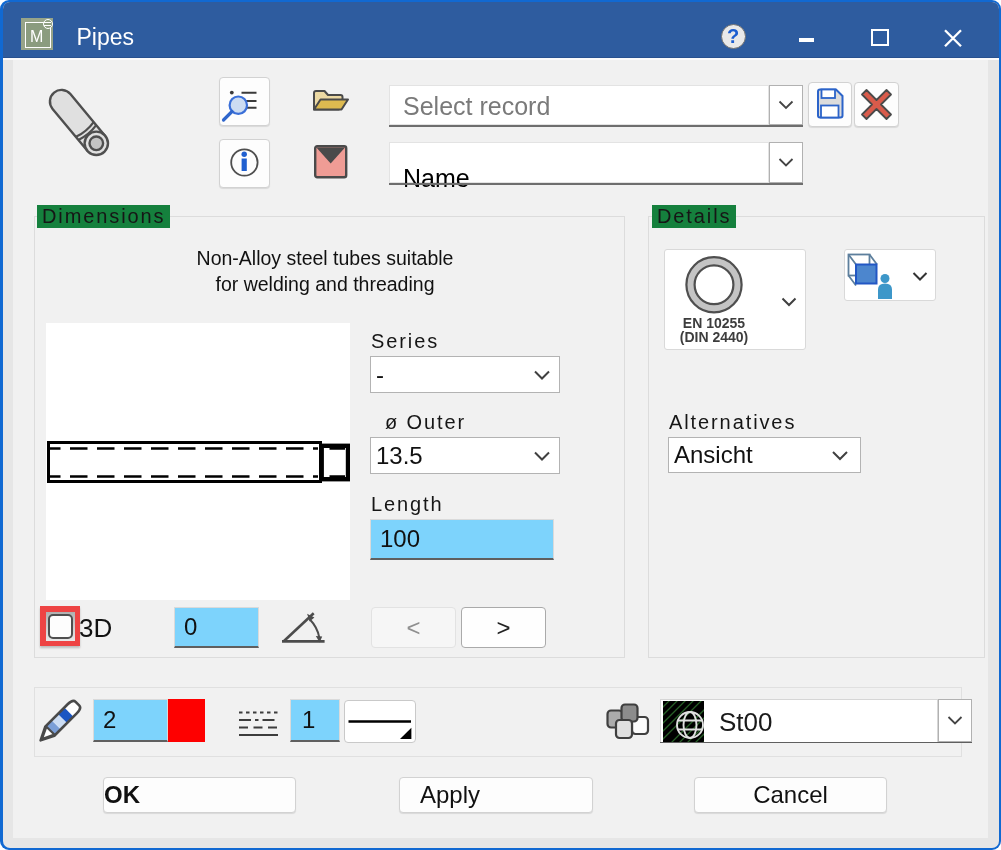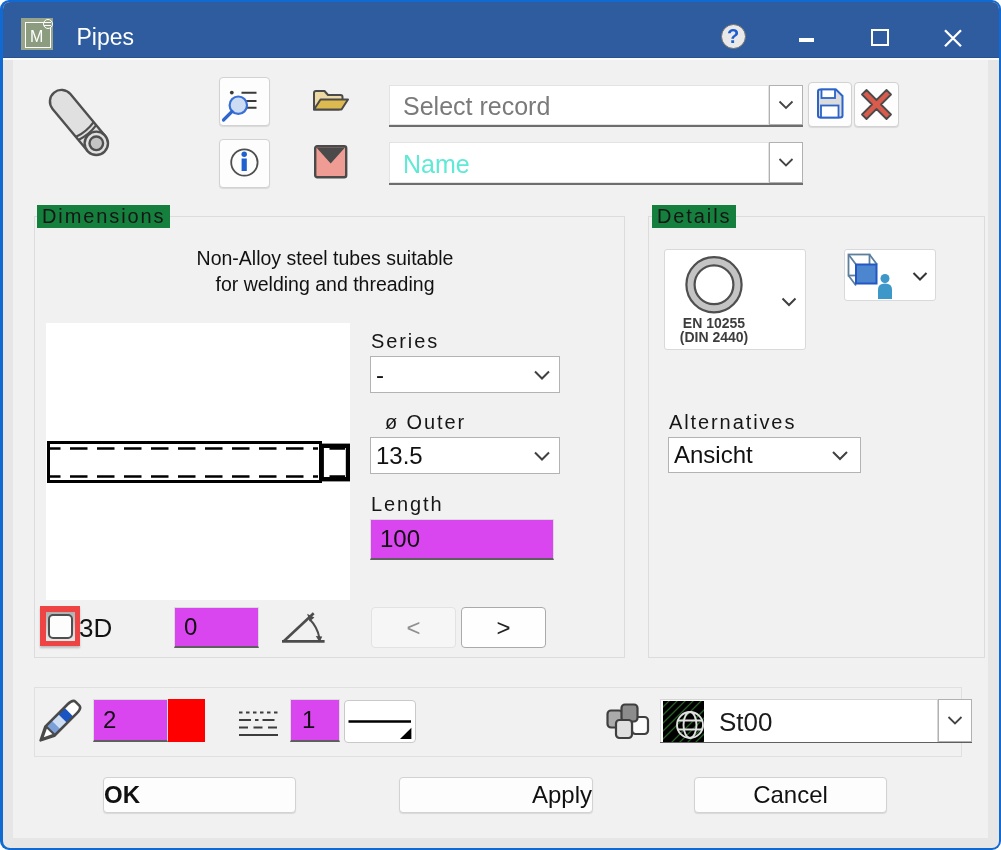--- a/index.html
+++ b/index.html
@@ -4,21 +4,21 @@
 <style>
 * { margin:0; padding:0; box-sizing:border-box; }
 html,body { width:1001px; height:850px; background:#fff; font-family:"Liberation Sans", sans-serif; overflow:hidden; }
 .abs { position:absolute; }
 #win { position:absolute; left:0; top:0; width:1001px; height:850px; background:#1169d2; border-radius:9px; }
 #frame { position:absolute; left:2.5px; top:2px; width:996px; height:845.5px; background:#e6e6e6; border-radius:7px; overflow:hidden; }
 #titlebar { position:absolute; left:0; top:0; width:996px; height:56px; background:#2e5c9f; border-bottom:1px solid #28518f; }
 #whiteline { position:absolute; left:0; top:56px; width:996px; height:1.5px; background:#fbfbfb; }
 #client { position:absolute; left:10.5px; top:57.5px; width:975px; height:778px; background:#f1f1f1; }
 .lbl { position:absolute; font-size:20px; letter-spacing:1.9px; color:#161616; white-space:nowrap; }
-.inp { position:absolute; background:#d946ef; border:1px solid #dadada; border-bottom:2px solid #5f5f5f; }
+.inp { position:absolute; background:#7dd3fc; border:1px solid #dadada; border-bottom:2px solid #5f5f5f; }
 .inp span { position:absolute; left:9px; top:50%; transform:translateY(-50%); font-size:24px; color:#111; }
 .combo { position:absolute; background:#fff; border:1px solid #b3b3b3; }
 .combo span { position:absolute; left:5px; top:50%; transform:translateY(-50%); font-size:24px; color:#111; }
 .btn { position:absolute; background:#fdfdfd; border:1px solid #d2d2d2; border-radius:4px; box-shadow:0 1px 1px rgba(0,0,0,0.10); }
 .group { position:absolute; border:1px solid #dcdcdc; }
 .glabel { position:absolute; background:#15803d; font-size:20px; letter-spacing:1.9px; color:#161616; padding:0 5px; white-space:nowrap; }
 .chev { position:absolute; }
 </style>
 </head>
 <body>
@@ -77,21 +77,21 @@
 
  <div class="abs" style="left:389px; top:85px; width:380px; height:40px; background:#fff; border:1px solid #e3e3e3;"></div>
  <div class="abs" style="left:403px; top:92px; font-size:25px; color:#7a7a7a;">Select record</div>
  <div class="abs" style="left:768.5px; top:85px; width:34px; height:40px; background:#fff; border:1px solid #b1b1b1;"></div>
  <svg class="abs" style="left:768.5px; top:85px;" width="34" height="40">
       <path d="M10.5,16.5 L17,23 L23.5,16.5" fill="none" stroke="#444" stroke-width="1.8"></path>
     </svg>
  <div class="abs" style="left:389px; top:124.5px; width:414px; height:2px; background:#6e6e6e;"></div>
 
  <div class="abs" style="left:389px; top:142px; width:380px; height:41px; background:#fff; border:1px solid #e3e3e3;"></div>
- <div class="abs" style="left:403px; top:150px; font-size:25px; color:#5eead4;">Name</div>
+ <div class="abs" style="left:403px; top:164px; font-size:25px; color:#000000;">Name</div>
  <div class="abs" style="left:768.5px; top:142px; width:34px; height:41px; background:#fff; border:1px solid #b1b1b1;"></div>
  <svg class="abs" style="left:768.5px; top:142px;" width="34" height="41">
       <path d="M10.5,17 L17,23.5 L23.5,17" fill="none" stroke="#444" stroke-width="1.8"></path>
     </svg>
  <div class="abs" style="left:389px; top:183px; width:414px; height:2px; background:#6e6e6e;"></div>
 
  <div class="btn" style="left:808px; top:82px; width:44px; height:45px;"></div>
  <svg class="abs" style="left:808px; top:82px;" width="44" height="45" viewBox="0 0 44 45">
    <path d="M10,9.5 Q10,7.5 12,7.5 H28 L34.5,14 V33.5 Q34.5,35.5 32.5,35.5 H12 Q10,35.5 10,33.5 Z" fill="#dcdcdc" stroke="#2b63c9" stroke-width="2"></path>
    <rect x="13.5" y="7.5" width="13.5" height="8.5" fill="#fff" stroke="#2b63c9" stroke-width="1.8"></rect>
@@ -225,15 +225,15 @@
    </g>
  </svg>
  <div class="abs" style="left:719px; top:707px; font-size:26px; color:#1a1a1a;">St00</div>
  <div class="abs" style="left:660px; top:741.5px; width:312px; height:1.8px; background:#5f5f5f;"></div>
  <div class="abs" style="left:938px; top:699px; width:34px; height:43px; background:#fff; border:1px solid #b1b1b1;"></div>
  <svg class="abs" style="left:938px; top:699px;" width="34" height="43">
       <path d="M10.5,18 L17,24.5 L23.5,18" fill="none" stroke="#444" stroke-width="1.8"></path>
     </svg>
 
  <div class="btn" style="left:103px; top:777px; width:193px; height:36px; text-align:left;font-weight:bold;"><span style="font-size:24px; color:#111; line-height:34px;">OK</span></div>
- <div class="btn" style="left:399px; top:777px; width:194px; height:36px; text-align:right;"><span style="font-size:24px; color:#111; line-height:34px;">Apply</span></div>
+ <div class="btn" style="left:399px; top:777px; width:194px; height:36px; text-align:left;padding-left:20px;"><span style="font-size:24px; color:#111; line-height:34px;">Apply</span></div>
  <div class="btn" style="left:694px; top:777px; width:193px; height:36px; text-align:center;"><span style="font-size:24px; color:#111; line-height:34px;">Cancel</span></div>
 </div>
 
 </body></html>

